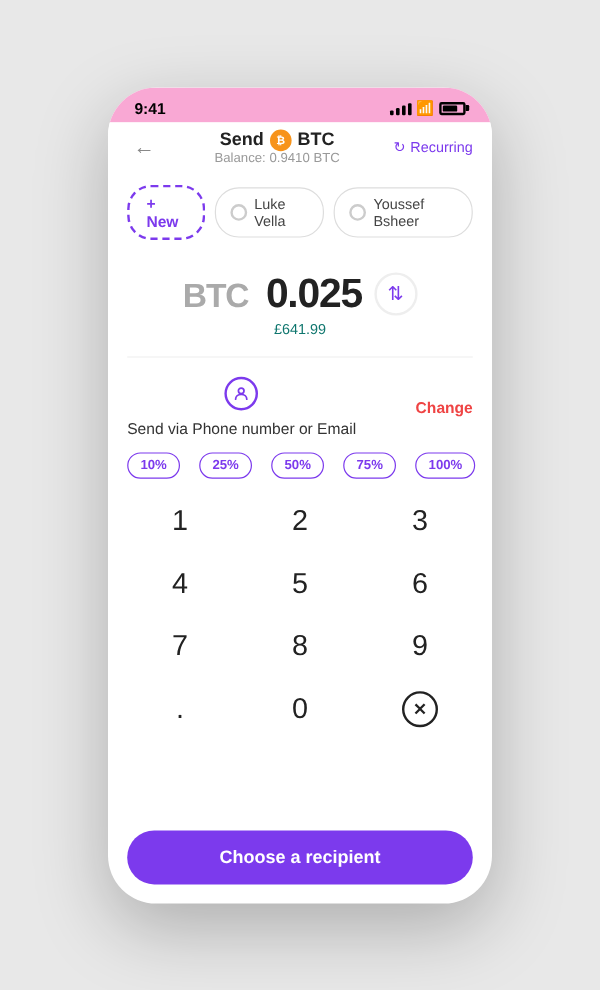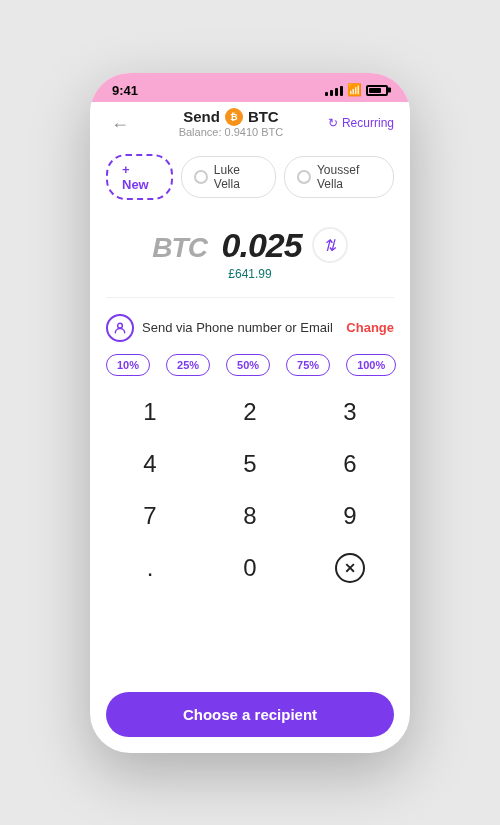--- a/index.html
+++ b/index.html
@@ -178,21 +178,20 @@
     }
     .amount-section {
       padding: 14px 16px 8px;
       text-align: center;
     }
     .amount-display {
       display: flex;
       align-items: center;
       justify-content: center;
       gap: 10px;
-      font-style: italic;
     }
     .amount-value {
       font-size: 30px;
       font-weight: 700;
       color: #8c8c8c;
       letter-spacing: -1px;
     }
     .amount-value span {
       color: #222;
       font-size: 34px;
@@ -222,20 +221,21 @@
     .send-via-row {
       display: flex;
       align-items: center;
       justify-content: space-between;
       padding: 8px 16px;
     }
     .send-via-left {
       display: flex;
       align-items: center;
       gap: 8px;
+      flex-direction: column;
     }
     .send-via-icon {
       width: 28px;
       height: 28px;
       border: 2px solid #7c3aed;
       border-radius: 50%;
       display: flex;
       align-items: center;
       justify-content: center;
       color: #7c3aed;
@@ -346,21 +346,21 @@
       <div class="contacts-row">
         <div class="contact-new">
           <span>+ New</span>
         </div>
         <div class="contact-pill">
           <div class="contact-radio"></div>
           <span>Luke Vella</span>
         </div>
         <div class="contact-pill">
           <div class="contact-radio"></div>
-          <span>Youssef Vella</span>
+          <span>Youssef Bsheer</span>
         </div>
       </div>
     </div>
 
     <div class="amount-section">
       <div class="amount-display">
         <div>
           <span class="amount-value">
             <span style="color:#aaa;font-size:28px;">BTC</span>
             &nbsp;<span>0.025</span>

